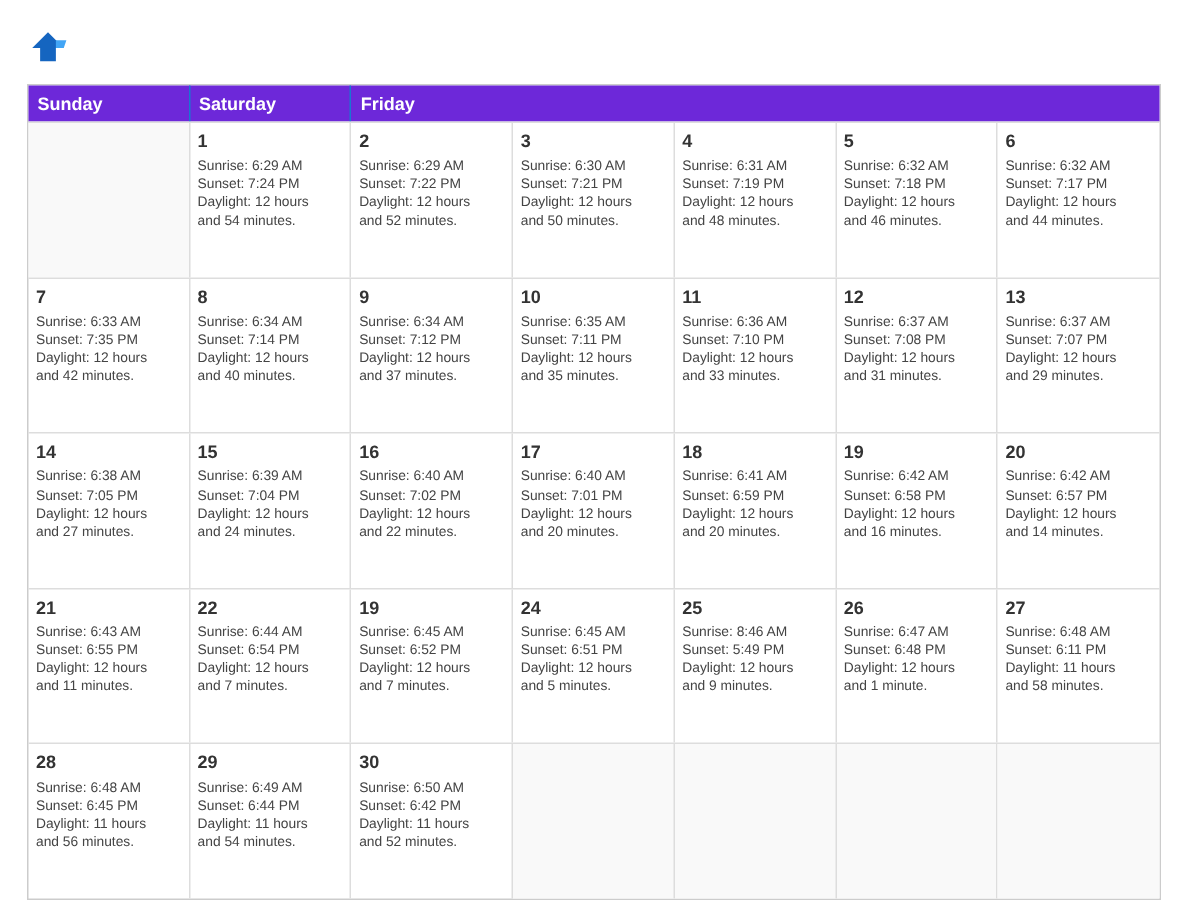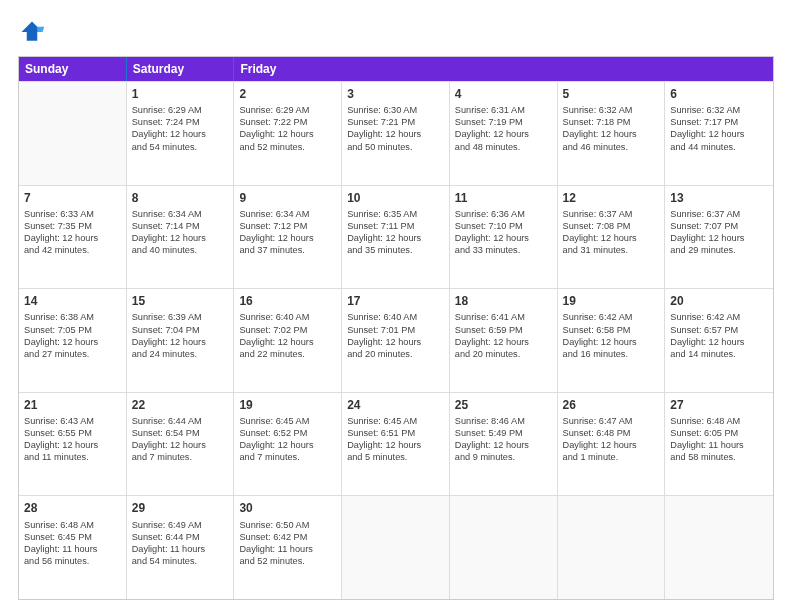--- a/index.html
+++ b/index.html
@@ -320,21 +320,21 @@
           <div class="cal-cell">
             <div class="day-num">26</div>
             <span class="cell-line">Sunrise: 6:47 AM</span>
             <span class="cell-line">Sunset: 6:48 PM</span>
             <span class="cell-line">Daylight: 12 hours</span>
             <span class="cell-line">and 1 minute.</span>
           </div>
           <div class="cal-cell">
             <div class="day-num">27</div>
             <span class="cell-line">Sunrise: 6:48 AM</span>
-            <span class="cell-line">Sunset: 6:05 PM</span>
+            <span class="cell-line">Sunset: 6:11 PM</span>
             <span class="cell-line">Daylight: 11 hours</span>
             <span class="cell-line">and 58 minutes.</span>
           </div>
         </div>
         <div class="cal-row">
           <div class="cal-cell">
             <div class="day-num">28</div>
             <span class="cell-line">Sunrise: 6:48 AM</span>
             <span class="cell-line">Sunset: 6:45 PM</span>
             <span class="cell-line">Daylight: 11 hours</span>

